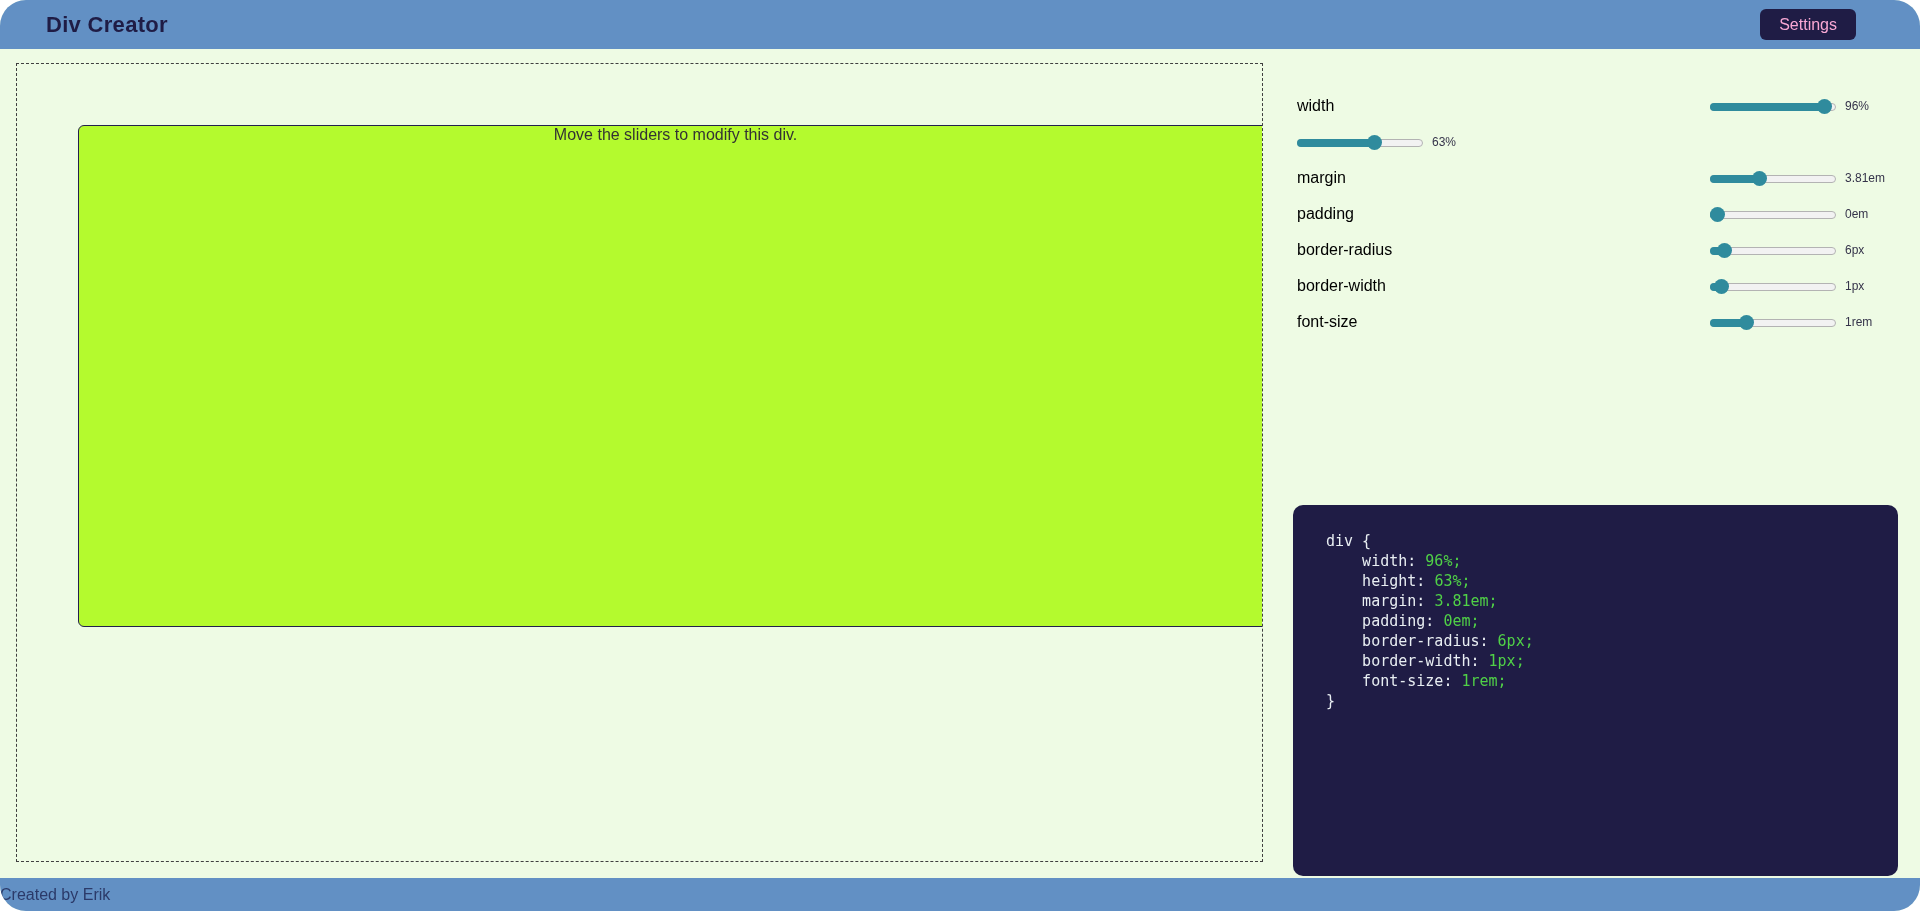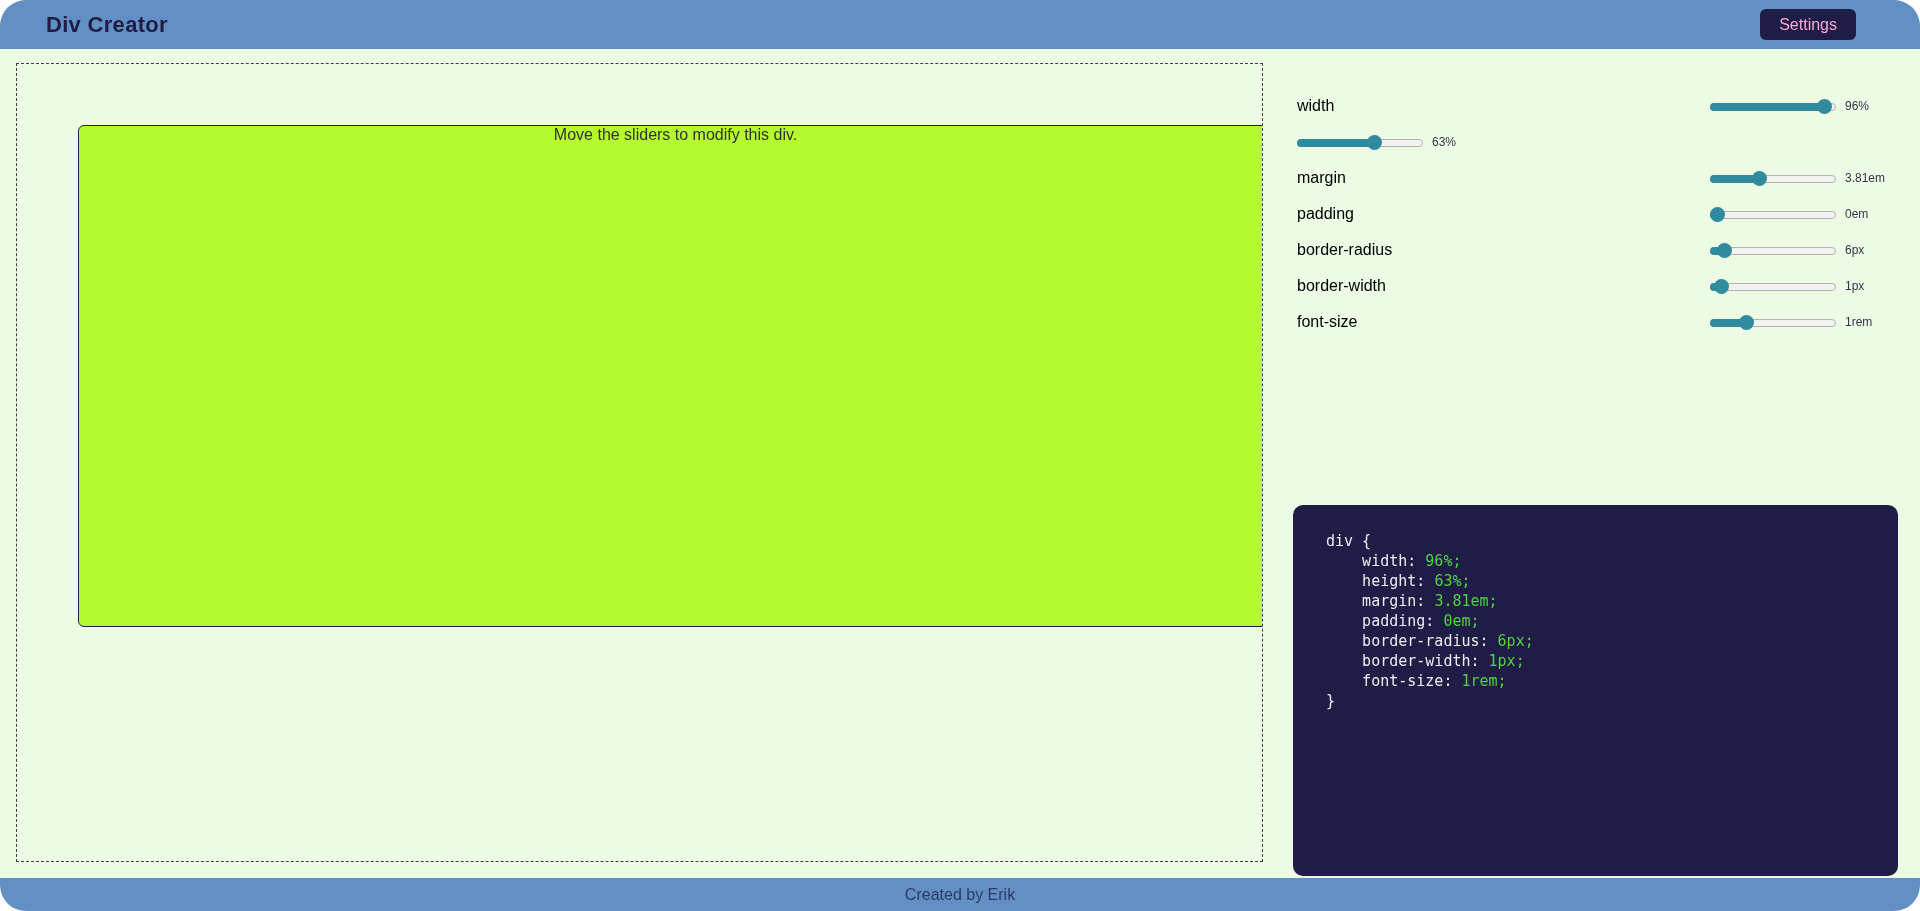--- a/index.html
+++ b/index.html
@@ -96,21 +96,21 @@
     font-size:15px;line-height:20px;
     color:#e8eef2;
     white-space:pre;
   }
   .code-line{display:block;}
   .code-val{color:var(--c-valgreen);}
   
   footer{
     height:33px;flex:0 0 33px;
     background:var(--c-blue);
-    display:flex;align-items:center;justify-content:center;
+    display:flex;align-items:center;justify-content:flex-start;
     font-size:16px;color:#2b3a69;
   }
 </style>
 </head>
 <body>
 
 <div class="app">
 
   <header>
     <h1 class="app-title">Div Creator</h1>

